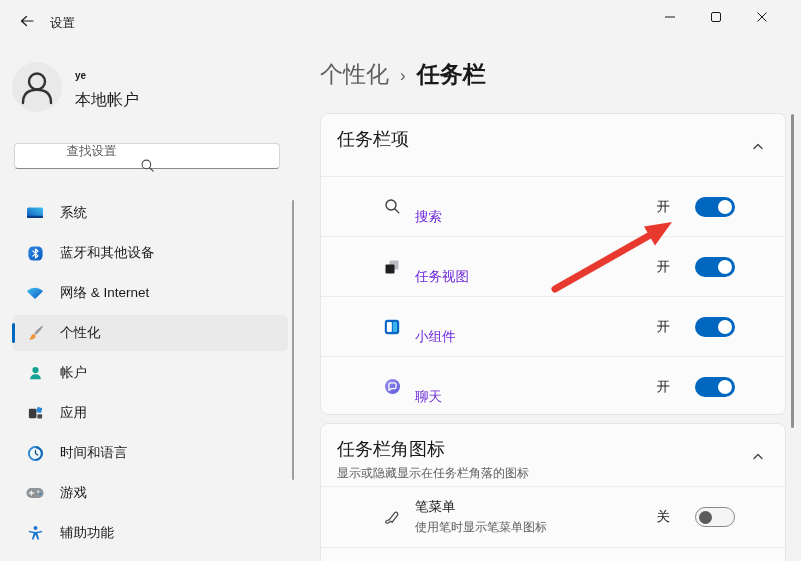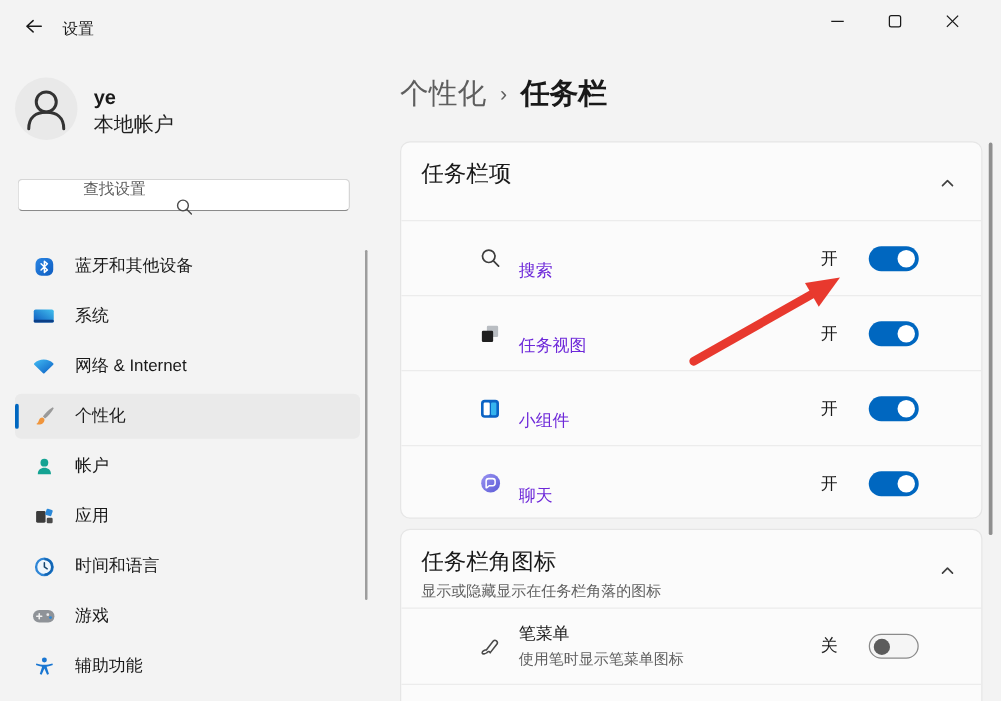--- a/index.html
+++ b/index.html
@@ -17,21 +17,21 @@
     display:flex; align-items:center; justify-content:center; border-radius:4px; }
   .app-title { position:absolute; left:50px; top:15px; font-size:12.5px; }
   .win-controls { position:absolute; right:0; top:0; display:flex; }
   .win-btn { width:46px; height:34px; display:flex; align-items:center; justify-content:center; }
 
   
   .sidebar { position:absolute; left:0; top:40px; width:300px; bottom:0; }
   .user-block { position:absolute; left:12px; top:22px; width:260px; height:52px; }
   .avatar { position:absolute; left:0; top:0; width:50px; height:50px; border-radius:50%;
     background:#e9e9e9; display:flex; align-items:center; justify-content:center; }
-  .user-name { position:absolute; left:63px; top:8px; font-size:16px; font-weight:700; }
+  .user-name { position:absolute; left:63px; top:8px; font-size:10px; font-weight:700; }
   .user-type { position:absolute; left:63px; top:28px; font-size:16px; color:#1f1f1f; }
 
   .search-box { position:absolute; left:14px; top:103px; width:266px; height:26px;
     background:#ffffff; border:1px solid #d6d6d6; border-bottom-color:#8a8a8a;
     border-radius:4px; display:flex; align-items:center; padding:0 10px;flex-direction:column; }
   .search-input { flex:1; border:none; outline:none; background:transparent;
     font-family:inherit; font-size:12.5px; color:#3a3a3a; }
   .search-input::placeholder { color:#5c5c5c; opacity:1; }
   .search-mag { width:15px; height:15px; flex:none; }
 
@@ -135,52 +135,52 @@
     <svg class="search-mag" viewBox="0 0 16 16">
       <circle cx="6.8" cy="6.8" r="4.6" fill="none" stroke="#4a4a4a" stroke-width="1.2"></circle>
       <line x1="10.4" y1="10.4" x2="14" y2="14" stroke="#4a4a4a" stroke-width="1.2" stroke-linecap="round"></line>
     </svg>
   </div>
 
   <div class="nav">
 
     <div class="nav-item">
       <span class="nav-icon">
-        <svg width="17" height="17" viewBox="0 0 18 18">
-          <defs>
-              <linearGradient id="btg" x1="0" y1="0" x2="1" y2="1">
-            <stop offset="0" stop-color="#2b86e4"></stop>
-                <stop offset="1" stop-color="#0d5cc0"></stop>
-              </linearGradient>
-            </defs>
-          <rect x="1.5" y="1.5" width="15" height="15" rx="5" fill="url(#btg)"></rect>
-          <path d="M6.2 6.3 L11.6 11.6 L9 13.7 L9 4.3 L11.6 6.4 L6.2 11.7" fill="none" stroke="#fff" stroke-width="1.25" stroke-linejoin="round" stroke-linecap="round"></path>
-        </svg>
-      </span>
-      <span class="nav-label">蓝牙和其他设备</span>
-    </div>
-
-    <div class="nav-item">
-      <span class="nav-icon">
         <svg width="18" height="18" viewBox="0 0 18 18">
           <defs>
               <linearGradient id="sysg" x1="0" y1="1" x2="1" y2="0">
             <stop offset="0" stop-color="#0d57be"></stop>
                 <stop offset="1" stop-color="#41c0ee"></stop>
               </linearGradient>
             </defs>
           <rect x="1" y="3.5" width="16" height="10.5" rx="1.5" fill="url(#sysg)"></rect>
           <rect x="1" y="11.7" width="16" height="2.3" rx="1" fill="#0a3e86"></rect>
         </svg>
       </span>
       <span class="nav-label">系统</span>
     </div>
 
     <div class="nav-item">
       <span class="nav-icon">
+        <svg width="17" height="17" viewBox="0 0 18 18">
+          <defs>
+              <linearGradient id="btg" x1="0" y1="0" x2="1" y2="1">
+            <stop offset="0" stop-color="#2b86e4"></stop>
+                <stop offset="1" stop-color="#0d5cc0"></stop>
+              </linearGradient>
+            </defs>
+          <rect x="1.5" y="1.5" width="15" height="15" rx="5" fill="url(#btg)"></rect>
+          <path d="M6.2 6.3 L11.6 11.6 L9 13.7 L9 4.3 L11.6 6.4 L6.2 11.7" fill="none" stroke="#fff" stroke-width="1.25" stroke-linejoin="round" stroke-linecap="round"></path>
+        </svg>
+      </span>
+      <span class="nav-label">蓝牙和其他设备</span>
+    </div>
+
+    <div class="nav-item">
+      <span class="nav-icon">
         <svg width="18" height="18" viewBox="0 0 18 18">
           <defs>
               <linearGradient id="wfg" x1="0" y1="0" x2="1" y2="1">
             <stop offset="0" stop-color="#3fb6f0"></stop>
                 <stop offset="1" stop-color="#0e63c6"></stop>
               </linearGradient>
             </defs>
           <path d="M9 14 L2 7.2 A10.3 10.3 0 0 1 16 7.2 Z" fill="url(#wfg)" stroke="url(#wfg)" stroke-width="1.6" stroke-linejoin="round"></path>
         </svg>
       </span>

